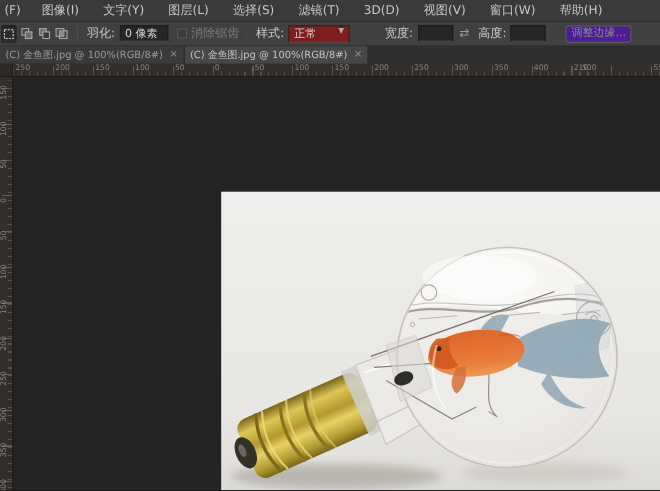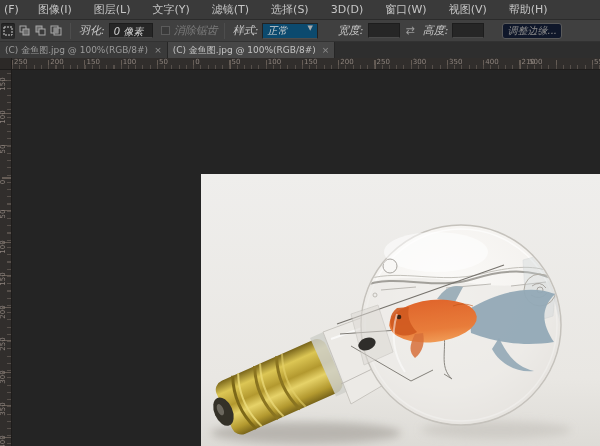--- a/index.html
+++ b/index.html
@@ -7,36 +7,36 @@
   #app{position:relative;width:600px;height:446px;overflow:hidden;background:var(--canvas-background,#242424);}
 
   
   .menubar{position:absolute;left:0;top:0;width:600px;height:20px;background:#3a3a3a;
     border-bottom:1px solid #2b2b2b;display:flex;align-items:center;padding-left:2px;}
   .menu-item{color:#c6c6c6;font-size:11px;padding:0 11px;line-height:19px;white-space:nowrap;cursor:default;}
   .menu-item:first-child{padding-left:2px;padding-right:8px;}
 
   
   .optionsbar{position:absolute;left:0;top:20px;width:600px;height:22px;background:#404040;
-    border-bottom:1px solid #323232;display:flex;align-items:center;font-size:11px;color:#c9c9c9;font-style:italic;}
+    border-bottom:1px solid #323232;display:flex;align-items:center;font-size:11px;color:#c9c9c9;}
   .mode-btn{width:14px;height:16px;margin:0 1px;display:flex;align-items:center;justify-content:center;border-radius:2px;}
   .mode-btn.pressed{background:#2b2b2b;box-shadow:inset 0 1px 2px #1a1a1a;}
   .mode-btn svg{display:block;}
   .opt-sep{width:1px;height:16px;background:#323232;border-right:1px solid #4d4d4d;margin:0 6px;}
   .opt-label{margin:0 4px 0 2px;white-space:nowrap;}
   .opt-field{height:15px;background:#262626;border:1px solid #1d1d1d;border-bottom-color:#4a4a4a;
     color:#d6d6d6;font-size:10px;line-height:13px;padding:1px 4px;min-width:44px;white-space:nowrap;}
   .opt-field.small{min-width:32px;}
   .checkbox{width:9px;height:9px;border:1px solid #5b5b5b;background:#3a3a3a;margin:0 4px 0 8px;}
   .disabled-text{color:#7b7b7b;}
-  .dropdown{display:flex;gap:20px;height:16px;background:#0c4a6e;border:1px solid #222;
+  .dropdown{display:flex;gap:20px;height:16px;background:#7f1d1d;border:1px solid #222;
     border-bottom-color:#4d4d4d;color:#d6d6d6;font-size:10px;padding:0 4px;min-width:46px;justify-content:space-between;}
   .dd-arrow{font-size:7px;color:#aaa;}
   .swap-icon{color:#9a9a9a;font-size:11px;margin:0 6px;}
-  .refine-btn{margin-left:18px;height:16px;border:1px solid #5a5a5a;border-radius:3px;background:#0f172a;
+  .refine-btn{margin-left:18px;height:16px;border:1px solid #5a5a5a;border-radius:3px;background:#4c1d95;
     color:#8b8b8b;font-size:10px;line-height:14px;padding:0 4px;white-space:nowrap;}
 
   
   .tabbar{position:absolute;left:0;top:42px;width:600px;height:16px;background:#2e2e2e;display:flex;}
   .doc-tab{height:16px;display:flex;align-items:center;padding:0 5px;font-size:9px;white-space:nowrap;
     border-right:1px solid #262626;}
   .doc-tab.inactive{background:#3a3a3a;color:#9b9b9b;}
   .doc-tab.active{background:#474747;color:#c4c4c4;}
   .tab-close{margin-left:6px;font-size:9px;color:#8f8f8f;}
 
@@ -61,27 +61,27 @@
   .photo svg{display:block;}
 </style>
 </head>
 <body>
 
 <div id="app">
 
   <div class="menubar">
       <span class="menu-item">(F)</span>
       <span class="menu-item">图像(I)</span>
+      <span class="menu-item">文字(Y)</span>
       <span class="menu-item">图层(L)</span>
-      <span class="menu-item">文字(Y)</span>
+      <span class="menu-item">选择(S)</span>
       <span class="menu-item">滤镜(T)</span>
-      <span class="menu-item">选择(S)</span>
       <span class="menu-item">3D(D)</span>
+      <span class="menu-item">视图(V)</span>
       <span class="menu-item">窗口(W)</span>
-      <span class="menu-item">视图(V)</span>
       <span class="menu-item">帮助(H)</span>
     </div>
 
   <div class="optionsbar">
     <span class="mode-btn pressed">
       <svg width="10" height="10" viewBox="0 0 10 10">
           <rect x="1" y="1" width="8" height="8" fill="none" stroke="#cfcfcf" stroke-dasharray="2 1"></rect>
         </svg>
     </span>
     <span class="mode-btn">
@@ -107,21 +107,21 @@
     <span class="opt-label">羽化:</span>
     <span class="opt-field">0 像素</span>
     <span class="checkbox"></span>
     <span class="disabled-text">消除锯齿</span>
     <span class="opt-sep"></span>
     <span class="opt-label">样式:</span>
     <span class="dropdown">
       <span>正常</span>
       <span class="dd-arrow">▼</span>
     </span>
-    <span class="opt-label" style="margin-left:20px">宽度:</span>
+    <span class="opt-label" style="margin-left:32px">宽度:</span>
     <span class="opt-field small"></span>
     <span class="swap-icon">⇄</span>
     <span class="opt-label">高度:</span>
     <span class="opt-field small"></span>
     <span class="refine-btn">调整边缘...</span>
   </div>
 
   <div class="tabbar">
     <div class="doc-tab inactive">
       <span>(C) 金鱼图.jpg @ 100%(RGB/8#)</span>

